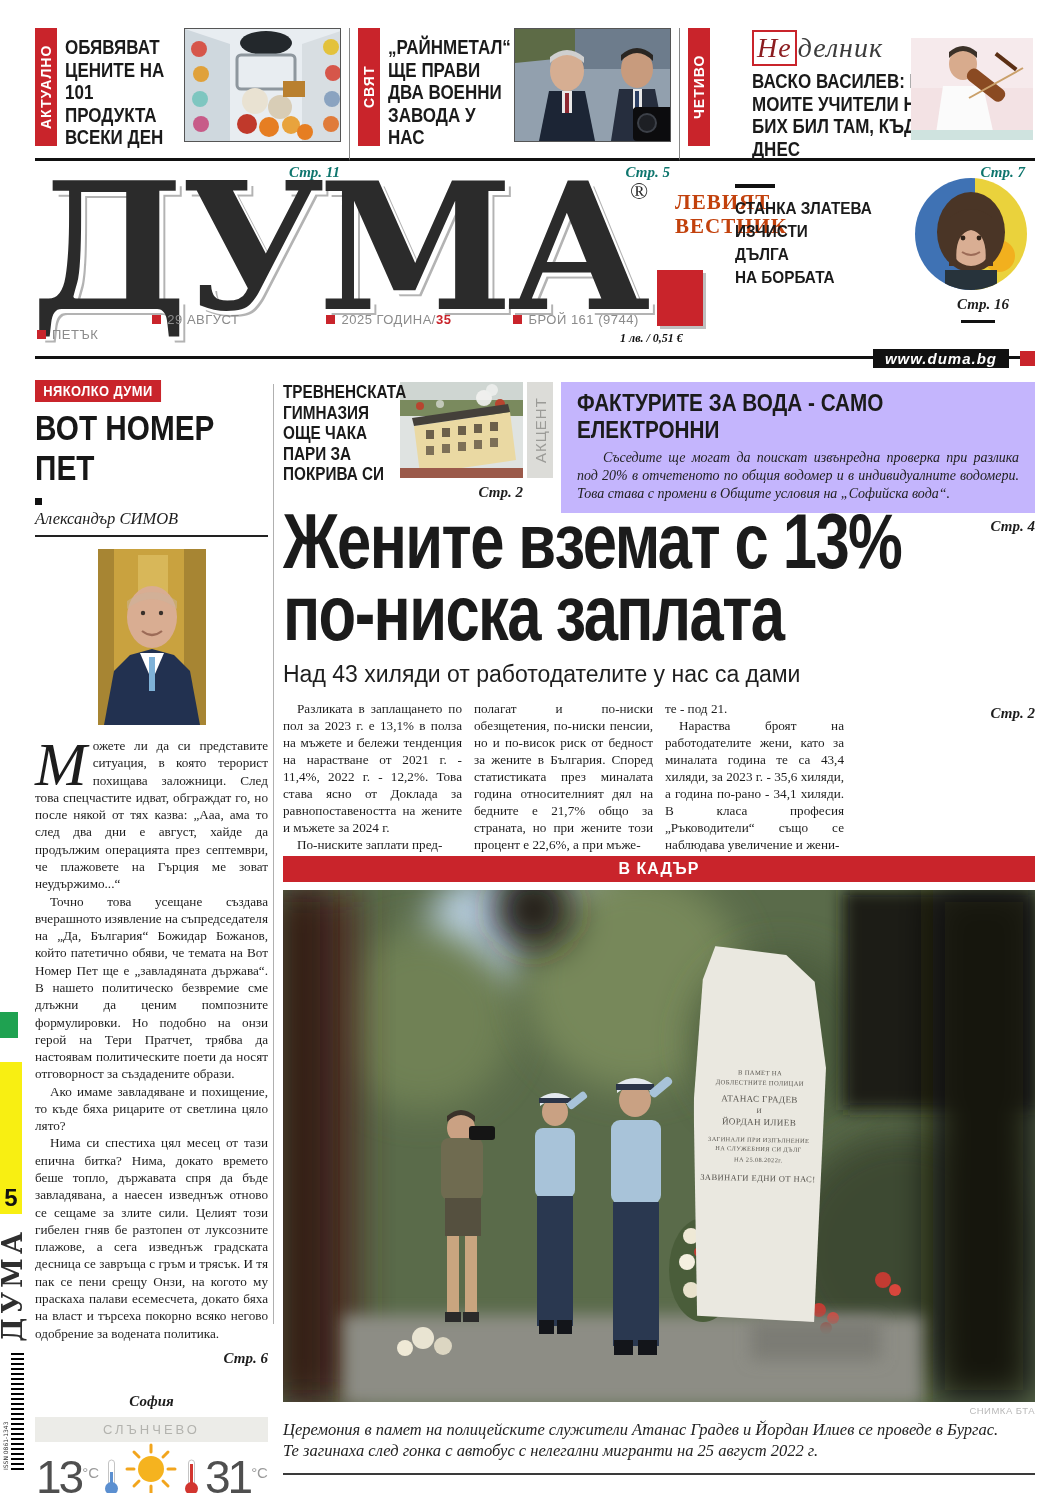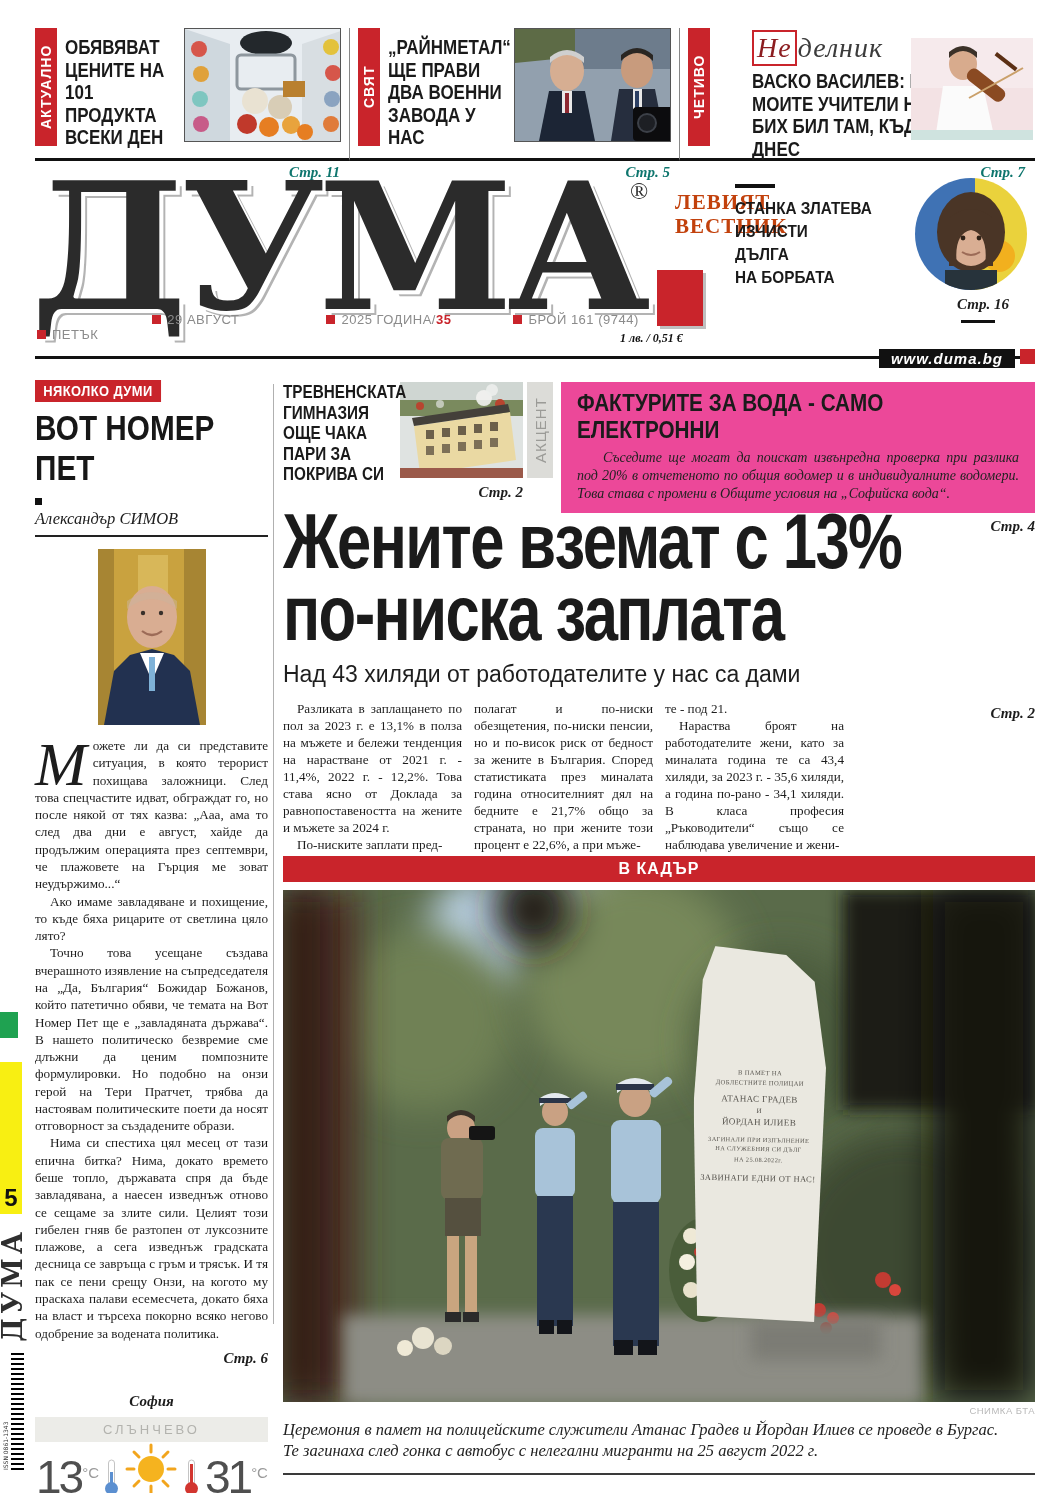--- a/index.html
+++ b/index.html
@@ -49,21 +49,21 @@
   .price{position:absolute;left:585px;bottom:10px;font-weight:bold;font-style:italic;font-size:12px;color:#111;}
   
   .promo{position:absolute;right:0;top:6px;width:300px;height:150px;}
   .dash{width:40px;height:4px;background:#111;}
   .promo-title{margin-top:10px;font-family:"Liberation Sans",sans-serif;font-weight:bold;font-size:17px;line-height:1.35;color:#1a1a1a;width:160px;}
   .promo-photo{position:absolute;right:8px;top:-6px;width:112px;height:112px;border-radius:50%;overflow:hidden;}
   .promo-page{position:absolute;right:26px;top:112px;font-style:italic;font-weight:bold;font-size:15px;}
   .promo-dash{position:absolute;right:40px;top:136px;width:34px;height:3px;background:#111;}
   
   .webbar{position:absolute;left:35px;top:356px;width:1000px;border-top:3px solid #111;}
-  .webbox-wrap{position:absolute;right:0px;top:-10px;display:flex;align-items:flex-start;gap:5px;}
+  .webbox-wrap{position:absolute;right:0px;top:-10px;display:flex;align-items:center;gap:11px;}
   .webbox{background:#111;color:#fff;font-family:"Liberation Sans",sans-serif;font-weight:bold;font-style:italic;
         font-size:15px;padding:1px 12px;letter-spacing:1px;}
   .webdot{width:15px;height:15px;background:#c9242b;}
   
   .leftcol{position:absolute;left:35px;top:380px;width:233px;}
   .rubric{display:inline-block;background:#c9242b;color:#fff;font-family:"Liberation Sans",sans-serif;
         font-weight:bold;font-size:14px;letter-spacing:.5px;padding:3px 9px;transform:scaleX(.92);transform-origin:0 0;}
   .op-title{margin-top:6px;font-family:"Liberation Sans",sans-serif;font-weight:bold;font-size:35px;color:#171717;}
   .op-bullet{width:7px;height:7px;background:#111;margin:10px 0 4px 0;}
   .op-author{font-style:italic;font-size:16.5px;margin-bottom:6px;}
@@ -96,21 +96,21 @@
   .main{position:absolute;left:283px;top:382px;width:752px;}
   .col-divider{position:absolute;left:273px;top:384px;height:940px;border-left:1px solid #b0b0b0;}
   .second-row{position:relative;display:flex;align-items:flex-start;height:100px;margin-bottom:24px;}
   .sec-teaser{position:relative;width:240px;display:flex;gap:5px;}
   .sec-title{width:112px;font-family:"Liberation Sans",sans-serif;font-weight:bold;font-size:18px;line-height:1.14;color:#1a1a1a;}
   .sec-photo{width:123px;height:96px;overflow:hidden;}
   .sec-page{position:absolute;right:0px;top:102px;font-style:italic;font-weight:bold;font-size:15px;}
   .accent-tag{width:26px;height:96px;margin:0 8px 0 4px;background:#dcdcd8;color:#9b9b97;
         display:flex;align-items:center;justify-content:center;writing-mode:vertical-rl;transform:rotate(180deg);
         font-family:"Liberation Sans",sans-serif;font-size:15px;letter-spacing:1px;}
-  .accent-box{position:relative;flex:1;background:#ec4899;padding:8px 16px 10px 16px;box-sizing:border-box;min-height:96px;}
+  .accent-box{position:relative;flex:1;background:#c4b5fd;padding:8px 16px 10px 16px;box-sizing:border-box;min-height:96px;}
   .accent-title{font-family:"Liberation Sans",sans-serif;font-weight:bold;font-size:23px;color:#1b1b1b;}
   .accent-text{margin-top:5px;font-style:italic;font-size:14px;line-height:1.28;text-align:justify;text-indent:26px;color:#222;}
   .accent-page{position:absolute;right:0;bottom:-22px;font-style:italic;font-weight:bold;font-size:15px;}
   .lead-h{font-family:"Liberation Sans",sans-serif;font-weight:bold;font-size:77px;line-height:.93;
         letter-spacing:-2px;color:#1b1b1b;}
   .lead-sub{margin-top:12px;font-family:"Liberation Sans",sans-serif;font-size:23px;color:#1e1e1e;}
   .lead-cols{margin-top:12px;display:flex;gap:12px;height:152px;}
   .lead-col{flex:1;font-size:13.2px;line-height:1.29;text-align:justify;}
   .lead-col p{margin:0;text-indent:14px;}
   .lead-col p.nofirst{text-indent:0;}
@@ -319,22 +319,22 @@
       <polygon points="51,108 57,108 57,142 51,142" fill="#7fb2d8"></polygon>
       <ellipse cx="54" cy="68" rx="25" ry="31" fill="#d9ad92"></ellipse>
       <path d="M29,60 Q54,40 79,60 L79,52 Q54,34 29,52 Z" fill="#cbb49c" opacity=".5"></path>
       <circle cx="45" cy="64" r="2.2" fill="#39302a"></circle>
         <circle cx="63" cy="64" r="2.2" fill="#39302a"></circle>
       <path d="M44,82 Q54,90 64,82" stroke="#9c6b57" stroke-width="2.2" fill="none"></path>
     </svg>
 
     <div class="op-text">
       <p class="pfirst"><span class="dropcap">М</span><span>ожете ли да си представите ситуация, в която терорист похищава заложници. След това спецчастите идват, обграждат го, но после някой от тях казва: „Ааа, ама то след два дни е август, хайде да продължим операцията през септември, че плажовете на Гърция ме зоват неудържимо...“</span></p>
+      <p>Точно това усещане създава вчерашното изявление на съпредседателя на „Да, България“ Божидар Божанов, който патетично обяви, че темата на Вот Номер Пет ще е „завладяната държава“. В нашето политическо безвремие сме длъжни да ценим помпозните формулировки. Но подобно на онзи герой на Тери Пратчет, трябва да настоявам политическите поети да носят отговорност за създадените образи.</p>
       <p>Ако имаме завладяване и похищение, то къде бяха рицарите от светлина цяло лято?</p>
-      <p>Точно това усещане създава вчерашното изявление на съпредседателя на „Да, България“ Божидар Божанов, който патетично обяви, че темата на Вот Номер Пет ще е „завладяната държава“. В нашето политическо безвремие сме длъжни да ценим помпозните формулировки. Но подобно на онзи герой на Тери Пратчет, трябва да настоявам политическите поети да носят отговорност за създадените образи.</p>
       <p>Нима си спестиха цял месец от тази епична битка? Нима, докато времето беше топло, държавата спря да бъде завладявана, а наесен изведнъж отново се сещаме за злите сили. Целият този гибелен гняв бе разтопен от луксозните плажове, а сега изведнъж градската десница се завръща с гръм и трясък. И тя пак се пени срещу Онзи, на когото му праскаха палави есемесчета, докато бяха на власт и търсеха покорно всяко негово одобрение за водената политика.</p>
     </div>
     <div class="op-page">Стр. 6</div>
 
     <div class="weather">
       <div class="w-city">София</div>
       <div class="w-bar">СЛЪНЧЕВО</div>
       <div class="w-row">
         <span><span class="wnum">13</span><span class="wunit">°C</span></span>
         <svg width="17" height="38" viewBox="0 0 17 38">

